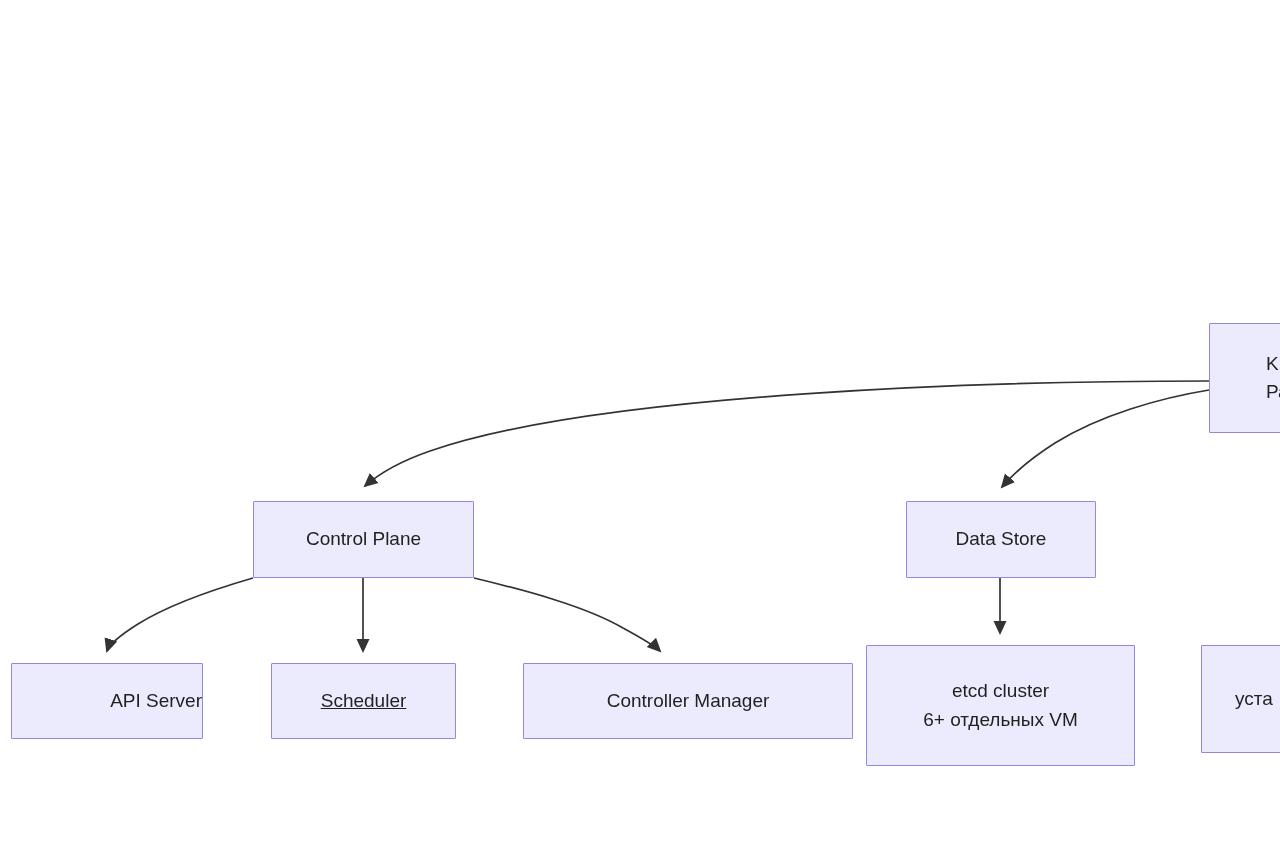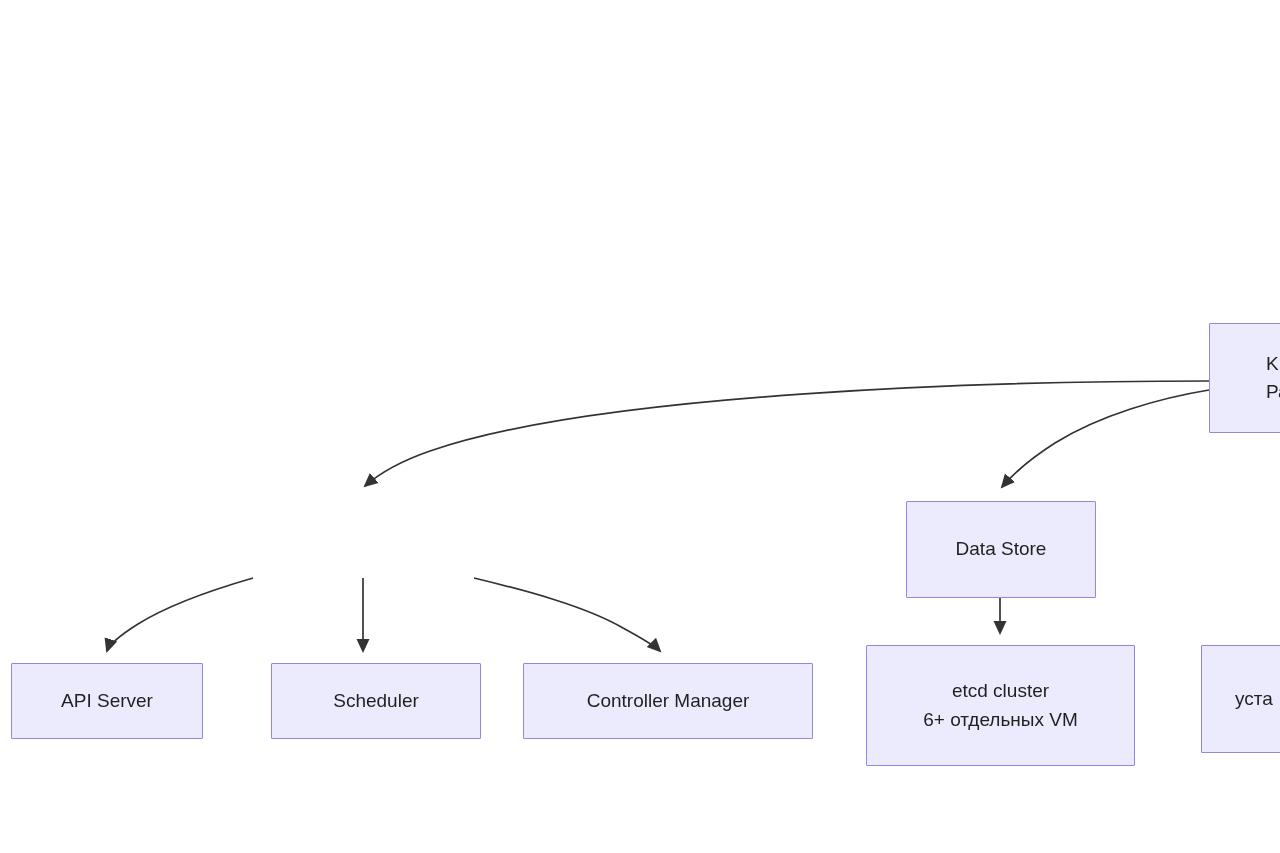--- a/index.html
+++ b/index.html
@@ -36,24 +36,24 @@
     justify-content: center;
     color: #1f2020;
     font-size: 19px;
     line-height: 1.48;
     text-align: center;
     white-space: nowrap;
   }
   .node .line { display: block; }
   
   #node-control-plane     { left: 253px;  top: 501px; width: 221px; height: 77px; }
-  #node-data-store        { left: 906px;  top: 501px; width: 190px; height: 97px; }
-  #node-api-server        { left: 11px;   top: 663px; width: 192px; height: 76px; }
-  #node-scheduler         { left: 271px;  top: 663px; width: 210px; height: 76px; }
-  #node-controller-manager{ left: 523px;  top: 663px; width: 290px; height: 76px; }
+  #node-data-store        { left: 906px;  top: 501px; width: 190px; height: 77px; }
+  #node-api-server        { left: 11px;   top: 663px; width: 192px; height: 76px; align-items: flex-end; }
+  #node-scheduler         { left: 271px;  top: 663px; width: 185px; height: 76px; text-decoration: underline; }
+  #node-controller-manager{ left: 523px;  top: 663px; width: 330px; height: 76px; }
   #node-etcd-cluster      { left: 866px;  top: 645px; width: 269px; height: 121px; }
   
   #node-cluster-topology  { left: 1209px; top: 323px; width: 210px; height: 110px;
                             align-items: flex-start; padding-left: 56px; }
   #node-install-target    { left: 1201px; top: 645px; width: 220px; height: 108px;
                             align-items: flex-start; padding-left: 33px; }
 </style>
 </head>
 <body>
 
@@ -77,20 +77,23 @@
     <path d="M 474,578 C 524,590 585,606 623,628 C 645,640 656,647 660,651" fill="none" stroke="#333333" stroke-width="1.7" marker-end="url(#arrowhead)"></path>
 
     <path d="M 1000,578 L 1000,633" fill="none" stroke="#333333" stroke-width="1.7" marker-end="url(#arrowhead)"></path>
   </svg>
 
   <div class="node" id="node-cluster-topology">
     <span class="line">K</span>
     <span class="line">Раз</span>
   </div>
 
+  <div class="node" id="node-control-plane">
+    <span class="line">Control Plane</span>
+  </div>
 
   <div class="node" id="node-data-store">
     <span class="line">Data Store</span>
   </div>
 
   <div class="node" id="node-api-server">
     <span class="line">API Server</span>
   </div>
 
   <div class="node" id="node-scheduler">

